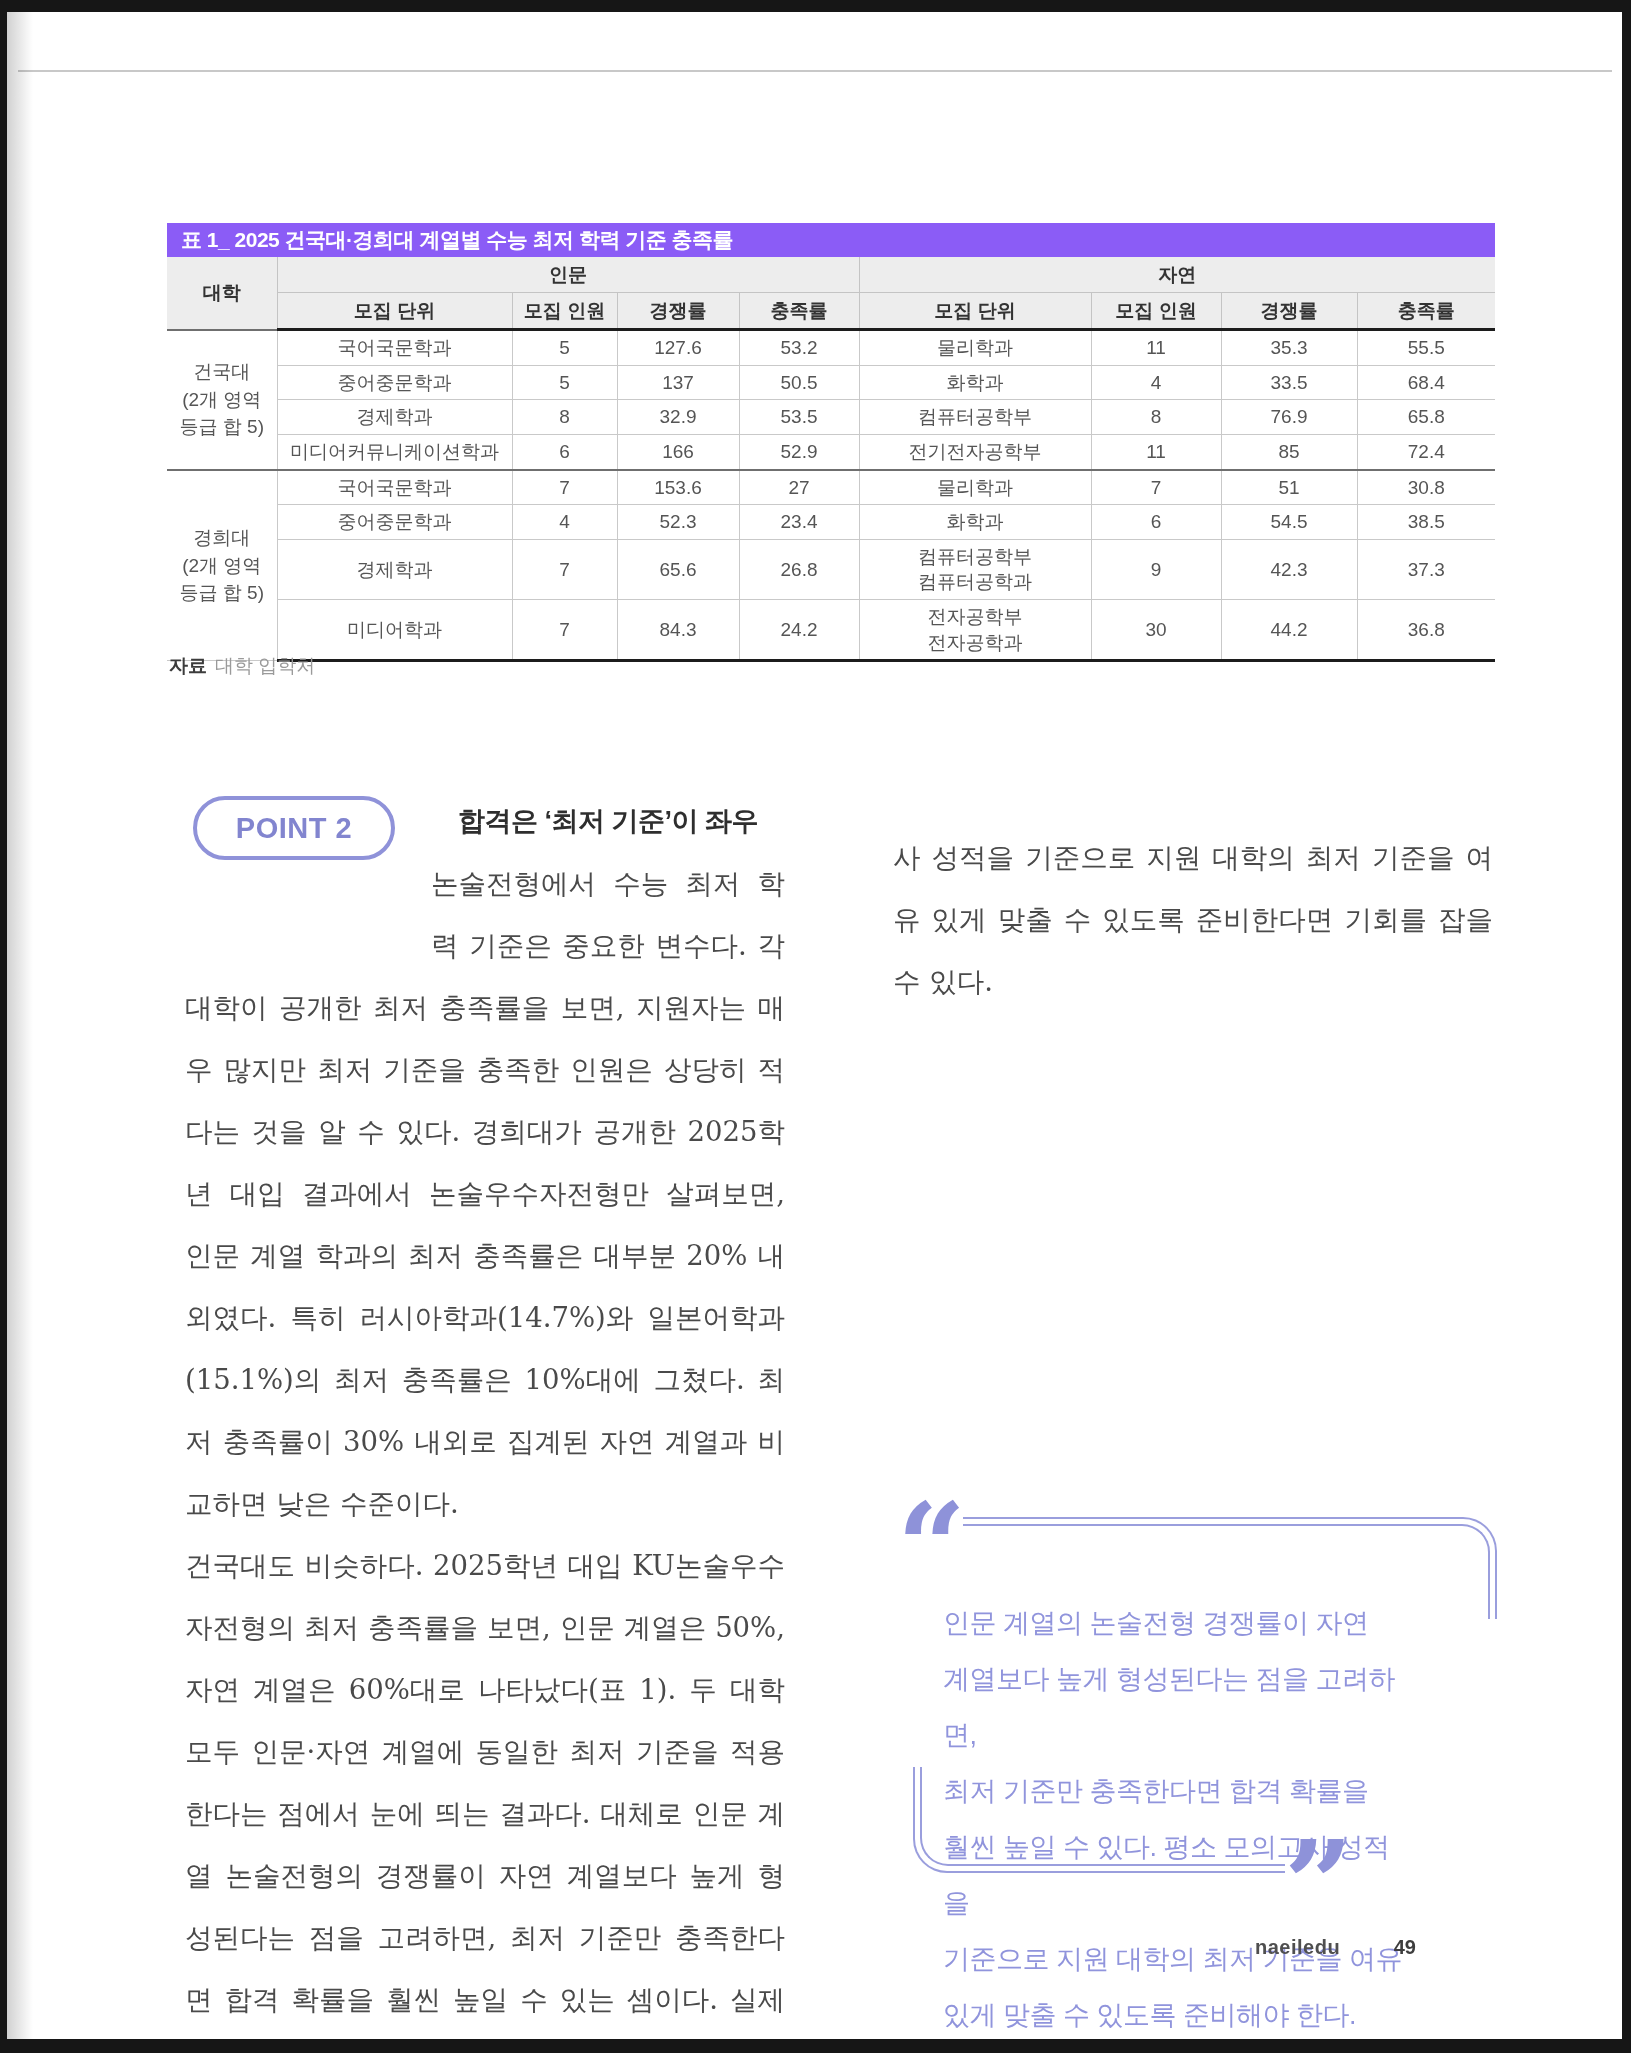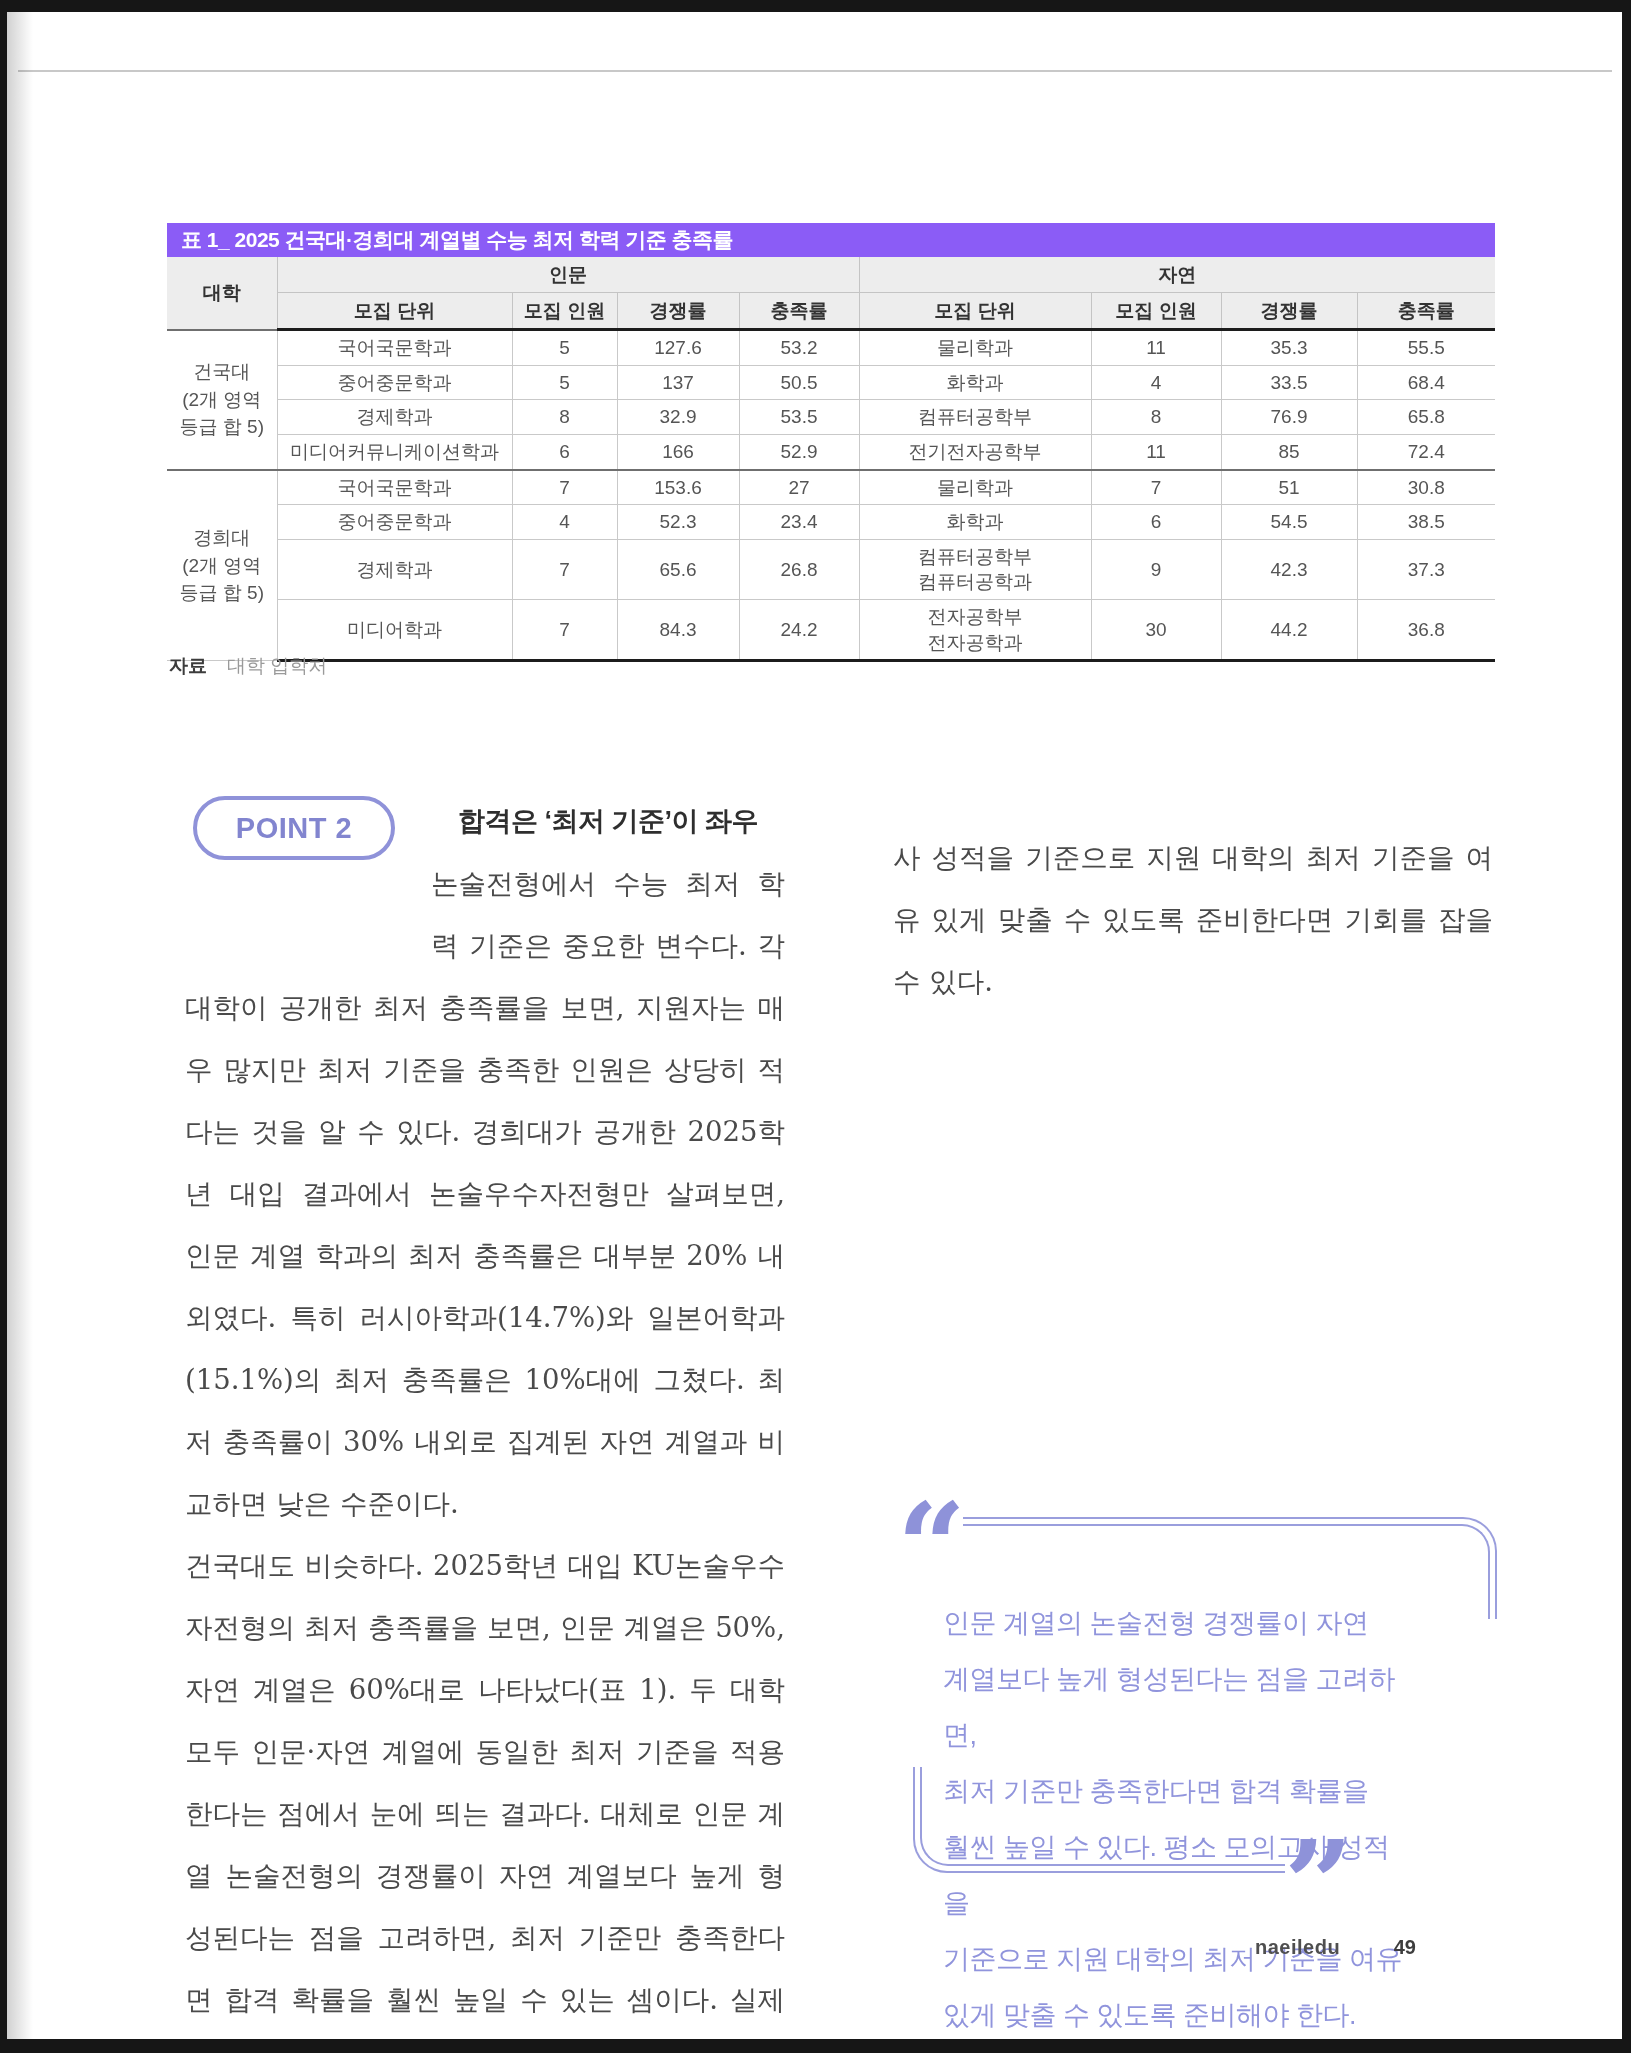--- a/index.html
+++ b/index.html
@@ -36,21 +36,21 @@
   }
   table.data .univ-cell{color:#555;line-height:1.45;}
   table.data tr.hdr-cols th{border-bottom:3px solid #1c1c1c;}
   table.data tr:last-child td{border-bottom:3px solid #1c1c1c;}
   table.data tr.group-start td{border-top:2px solid #6f6f6f;}
   
   table.data tr > *:first-child{border-left:none;}
   table.data tr > *:last-child{border-right:none;}
   table.data th{border-top:none;}
   .src-line{position:absolute;left:169px;top:653px;font-size:19px;color:#9a9a9a;}
-  .src-line b{color:#3c3c3c;margin-right:20px;}
+  .src-line b{color:#3c3c3c;margin-right:8px;}
 
   
   .col{position:absolute;width:600px;font-family:"DejaVu Serif", serif;
     font-size:27.5px;line-height:62px;color:#4a4a4a;text-align:justify;
     word-break:break-all;}
   .col p{margin:0;}
   .col-left{left:185px;top:790px;height:1120px;}
   .col-right{left:893px;top:826px;}
   .point-badge{
     float:left;width:194px;height:56px;margin:6px 36px 58px 8px;

